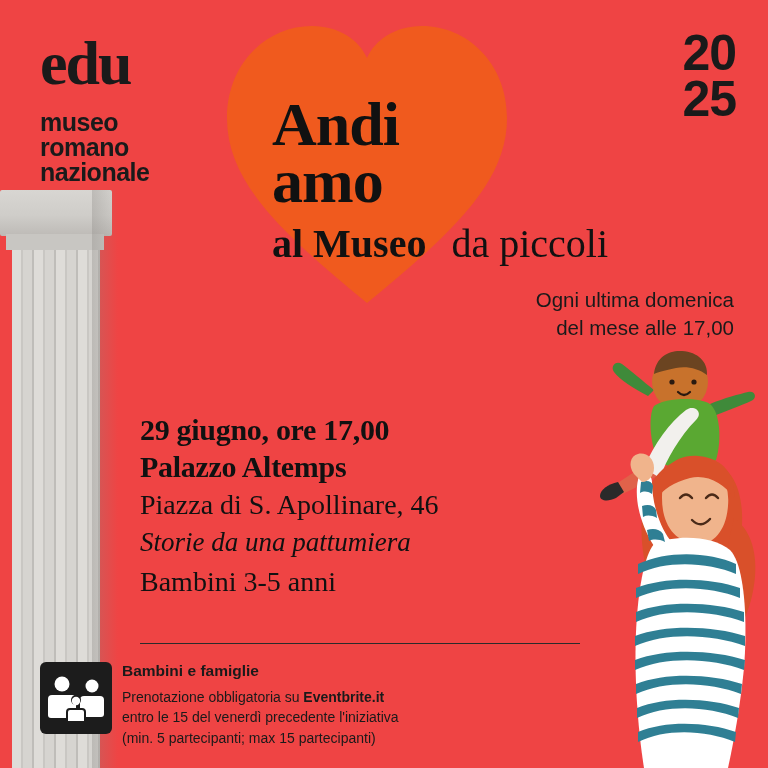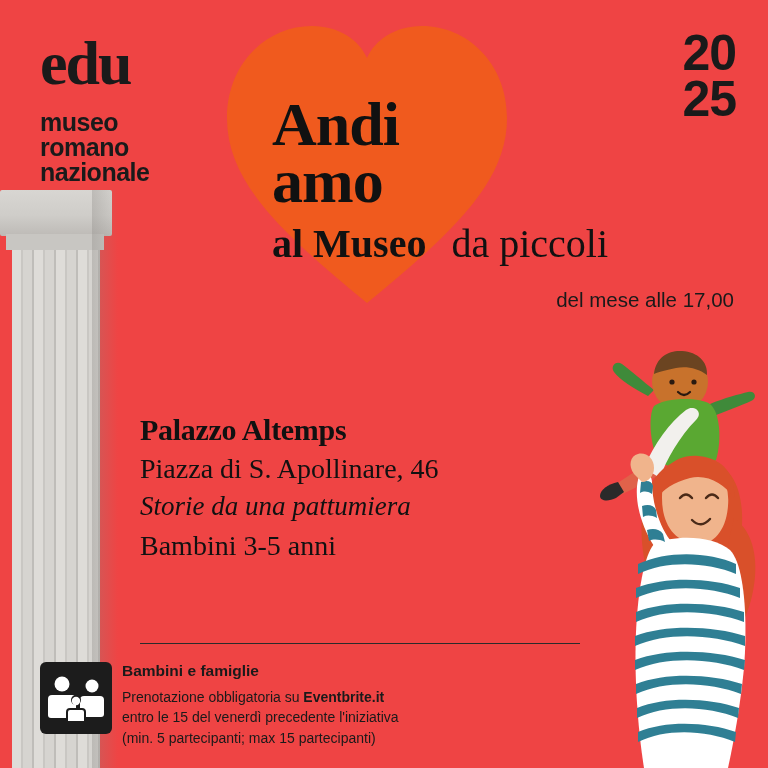--- a/index.html
+++ b/index.html
@@ -277,24 +277,26 @@
 
   <div class="headline">
     <div>Andi</div>
     <div>amo</div>
   </div>
   <div class="headline2">
     <span class="bold">al Museo</span><span class="ital">da piccoli</span>
   </div>
 
   <div class="when">
+    <div>Ogni ultima domenica</div>
     <div>del mese alle 17,00</div>
   </div>
 
   <div class="details">
+    <div class="d-title">29 giugno, ore 17,00</div>
     <div class="d-title">Palazzo Altemps</div>
     <div class="d-line">Piazza di S. Apollinare, 46</div>
     <div class="d-ital">Storie da una pattumiera</div>
     <div class="d-line">Bambini 3-5 anni</div>
   </div>
 
   <div class="divider"></div>
 
   <div class="fam-icon">
     <svg viewBox="0 0 72 72" width="72" height="72">

